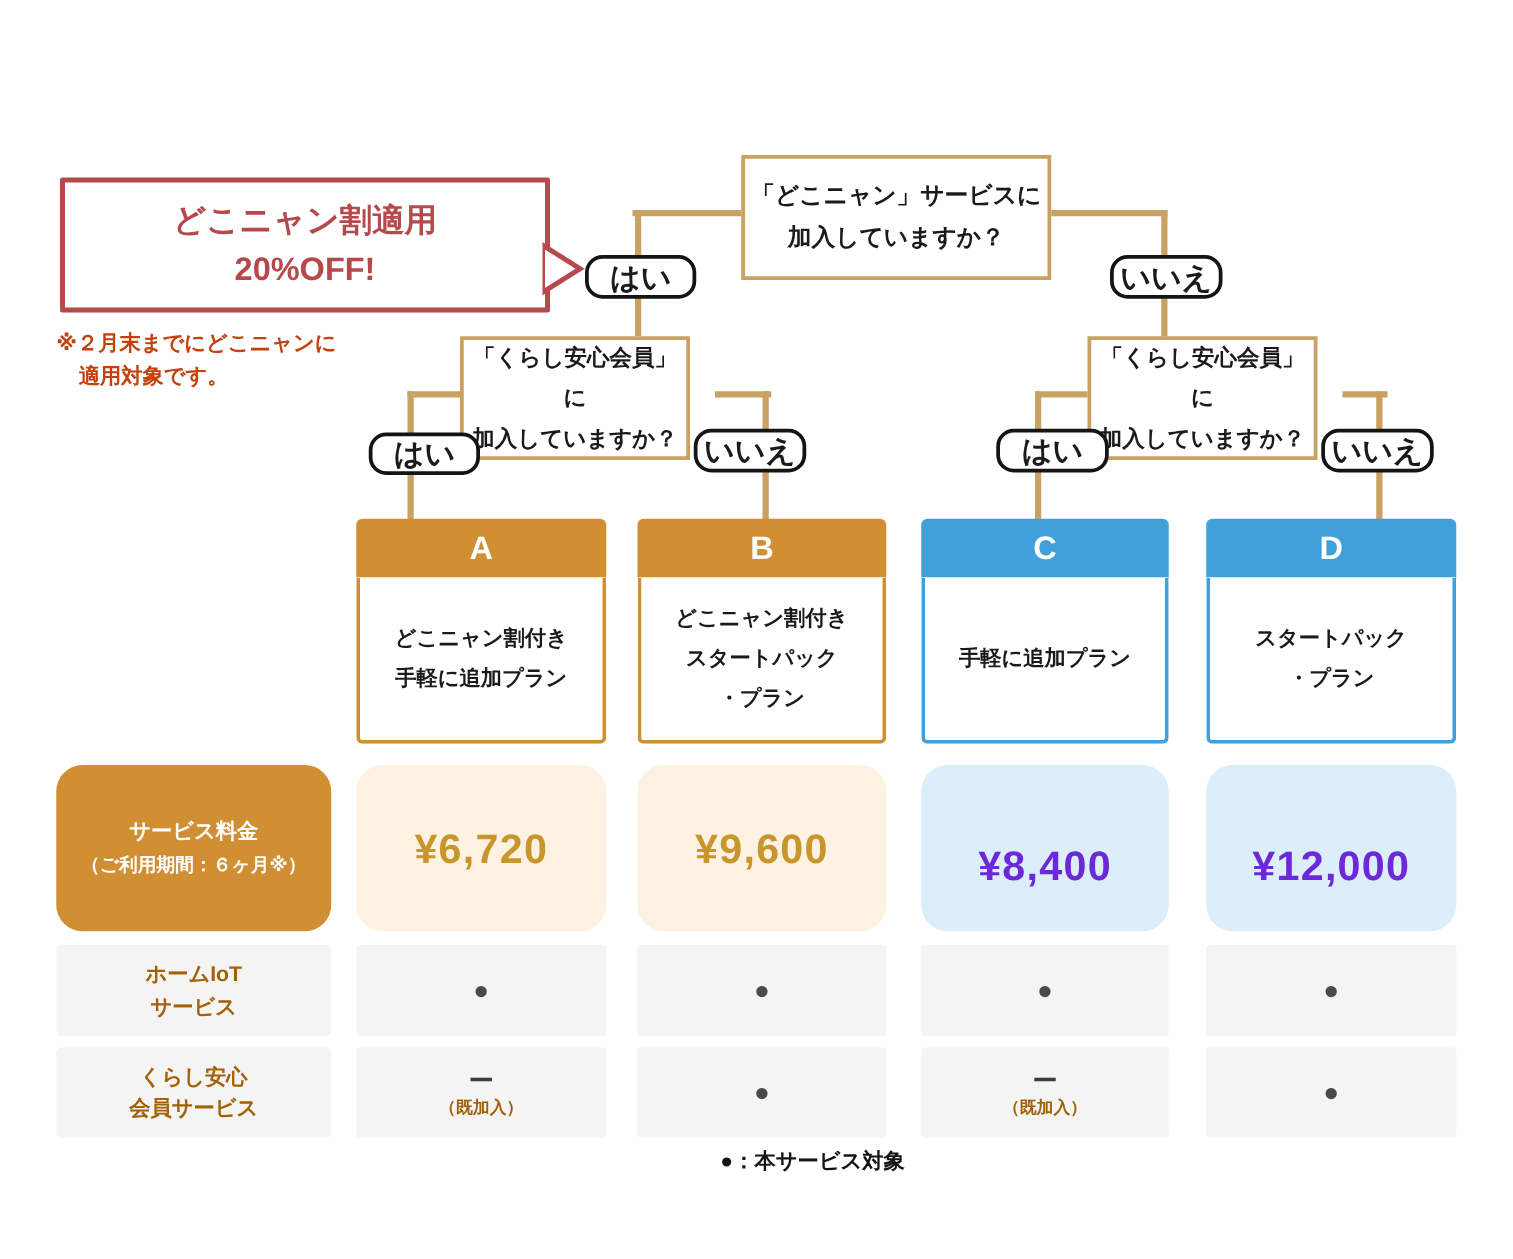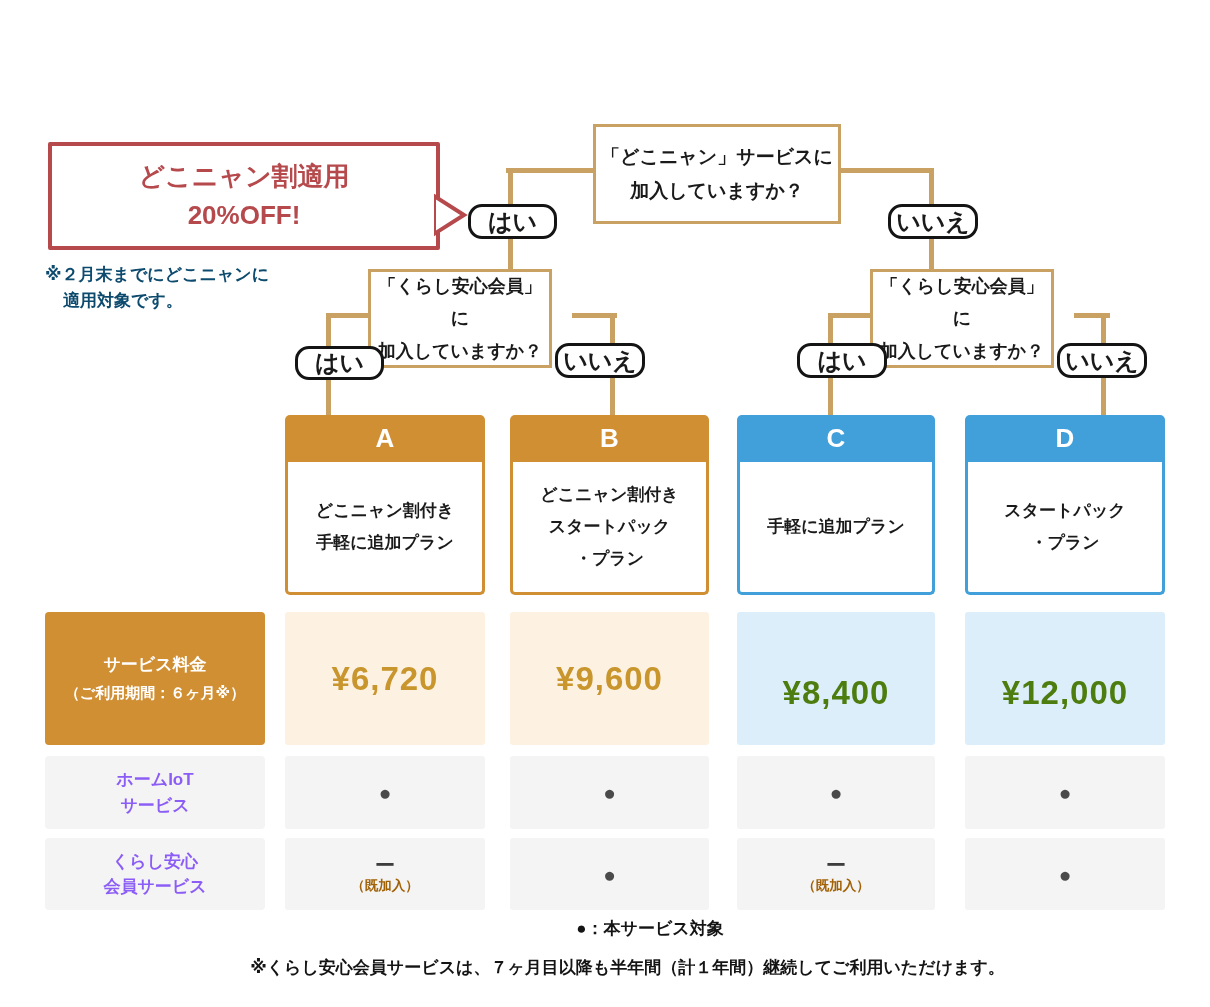--- a/index.html
+++ b/index.html
@@ -38,21 +38,21 @@
   .callout{
     position:absolute;left:48px;top:130px;width:392px;height:108px;
     background:#fff;border:4px solid #b5494c;border-radius:2px;
     display:flex;flex-direction:column;align-items:center;justify-content:center;
     color:#b5494c;font-weight:bold;font-size:26px;line-height:1.5;text-align:center;
     z-index:4;box-sizing:border-box;
   }
   .callout-pointer{position:absolute;left:434px;top:181px;z-index:5;}
   .callout-note{
     position:absolute;left:45px;top:250px;width:320px;
-    color:#0c4a6e;font-weight:bold;font-size:17px;line-height:1.5;z-index:4;
+    color:#c2410c;font-weight:bold;font-size:17px;line-height:1.5;z-index:4;
   }
   .callout-note .indent{padding-left:18px;}
 
   
   .card{position:absolute;top:403px;height:180px;z-index:2;border-radius:5px;box-sizing:border-box;}
   .card-head{
     height:47px;border-radius:5px 5px 0 0;
     display:flex;align-items:center;justify-content:center;
     color:#fff;font-weight:bold;font-size:26px;
   }
@@ -74,36 +74,36 @@
   .rowhead{
     position:absolute;left:45px;width:220px;border-radius:4px;
     display:flex;flex-direction:column;align-items:center;justify-content:center;
     font-weight:bold;text-align:center;box-sizing:border-box;
   }
   .cell{
     position:absolute;border-radius:3px;
     display:flex;flex-direction:column;align-items:center;justify-content:center;
     text-align:center;box-sizing:border-box;
   }
-  .r1{top:600px;height:133px;}
+  .r1{top:600px;height:133px;border-radius:21px;}
   .r2{top:744px;height:73px;}
   .r3{top:826px;height:72px;}
   .col-a{left:285px;width:200px;}
   .col-b{left:510px;width:199px;}
   .col-c{left:737px;width:198px;}
   .col-d{left:965px;width:200px;}
   .rowhead.r1{background:#d18f33;color:#fff;font-size:17px;line-height:1.7;}
   .rowhead.r1 .sub{font-size:15px;}
-  .rowhead.r2,.rowhead.r3{background:#f4f4f4;color:#8b5cf6;font-size:17px;line-height:1.5;}
+  .rowhead.r2,.rowhead.r3{background:#f4f4f4;color:#a16207;font-size:17px;line-height:1.5;}
   .cell.cream{background:#fdf2e2;}
   .cell.lblue{background:#ddeefb;}
   .cell.gray{background:#f4f4f4;}
   .price{font-weight:bold;font-size:33px;letter-spacing:1px;}
   .price-gold{color:#c9952d;}
-  .price-blue{color:#4d7c0f;margin-top:28px;}
+  .price-blue{color:#6d28d9;margin-top:28px;}
   .dot{color:#4a4a4a;font-size:21px;line-height:1;}
   .dash{color:#3d3d3d;font-weight:bold;font-size:20px;line-height:1.2;}
   .dash-note{color:#a16207;font-weight:bold;font-size:13.5px;line-height:1.4;}
 
   .legend{
     position:absolute;left:90px;top:905px;width:1120px;
     text-align:center;font-weight:bold;font-size:17px;color:#141414;
   }
   .footnote{
     position:absolute;left:45px;top:944px;width:1165px;
@@ -252,15 +252,14 @@
   </div>
   <div class="cell r3 col-c gray">
     <span class="dash">ー</span>
     <span class="dash-note">（既加入）</span>
   </div>
   <div class="cell r3 col-d gray">
     <span class="dot">●</span>
   </div>
 
   <div class="legend">●：本サービス対象</div>
-  <div class="footnote">※くらし安心会員サービスは、７ヶ月目以降も半年間（計１年間）継続してご利用いただけます。</div>
 
 </div>
 
 </body></html>

